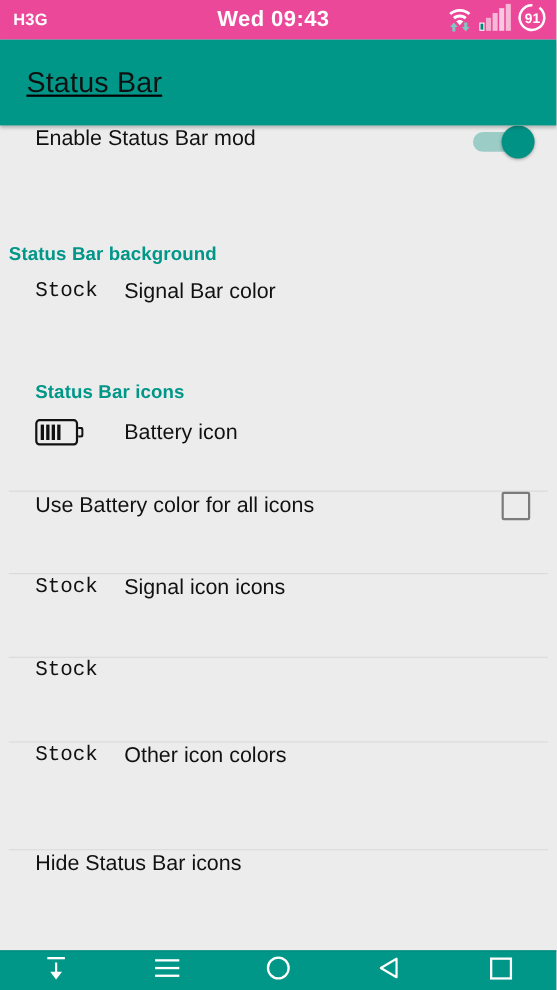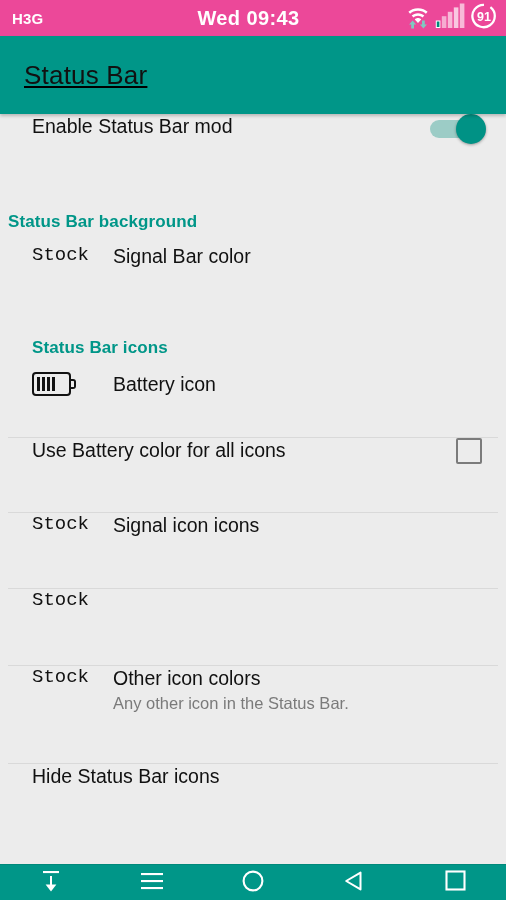--- a/index.html
+++ b/index.html
@@ -265,21 +265,21 @@
   <div class="row" id="row-enable-mod">
     <div class="texts">
       <div class="title">Enable Status Bar mod</div>
     </div>
     <div class="switch">
       <div class="track"></div>
       <div class="thumb"></div>
     </div>
   </div>
 
-  <div class="section-header" style="margin-top:22px;padding-left:8px;">Status Bar background</div>
+  <div class="section-header" style="margin-top:31px;padding-left:8px;">Status Bar background</div>
 
   <div class="row" style="height:54px; margin-top:12px;">
     <span class="value-label">Stock</span>
     <div class="texts">
       <div class="title">Signal Bar color</div>
     </div>
   </div>
 
   <div class="section-header" style="margin-top:40px;">Status Bar icons</div>
 
@@ -324,21 +324,20 @@
   <div class="row" style="height:76px;">
     <span class="value-label">Stock</span>
   </div>
 
   <div class="divider"></div>
 
   <div class="row" style="height:97px;">
     <span class="value-label">Stock</span>
     <div class="texts">
       <div class="title">Other icon colors</div>
-      <div class="summary">Any other icon in the Status Bar.</div>
     </div>
   </div>
 
   <div class="divider"></div>
 
   <div class="row" style="height:60px;">
     <div class="texts">
       <div class="title">Hide Status Bar icons</div>
     </div>
   </div>

